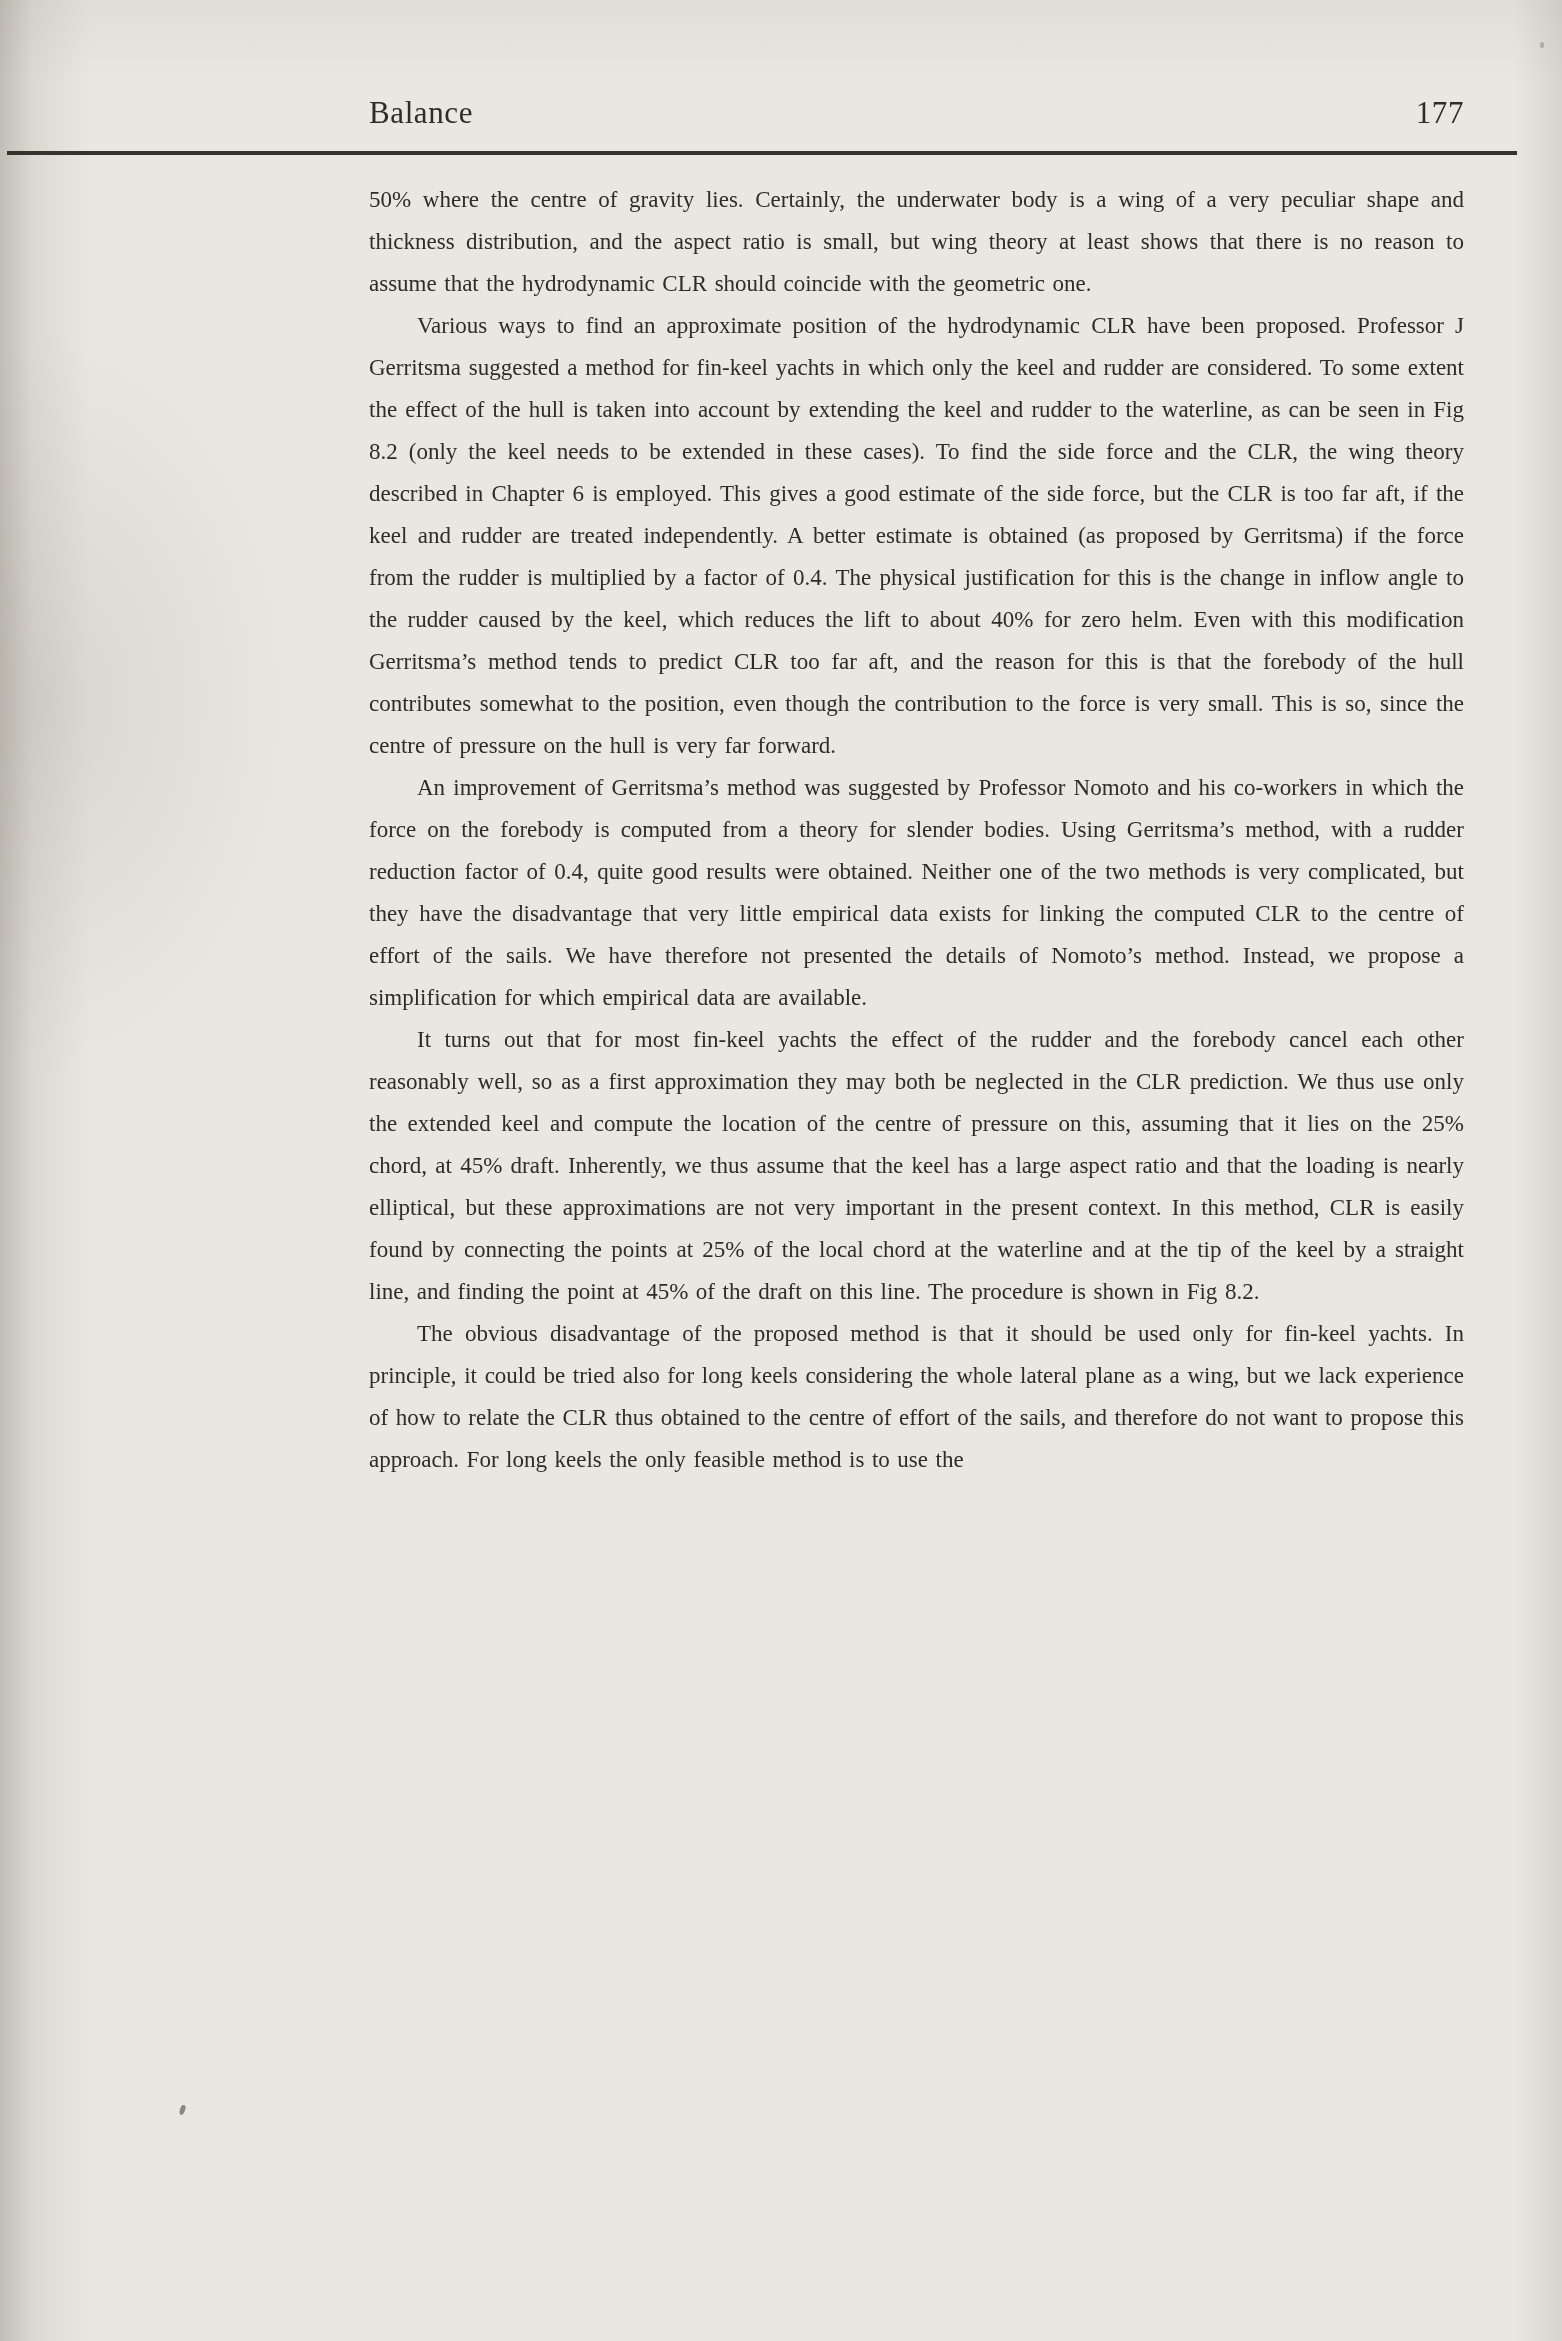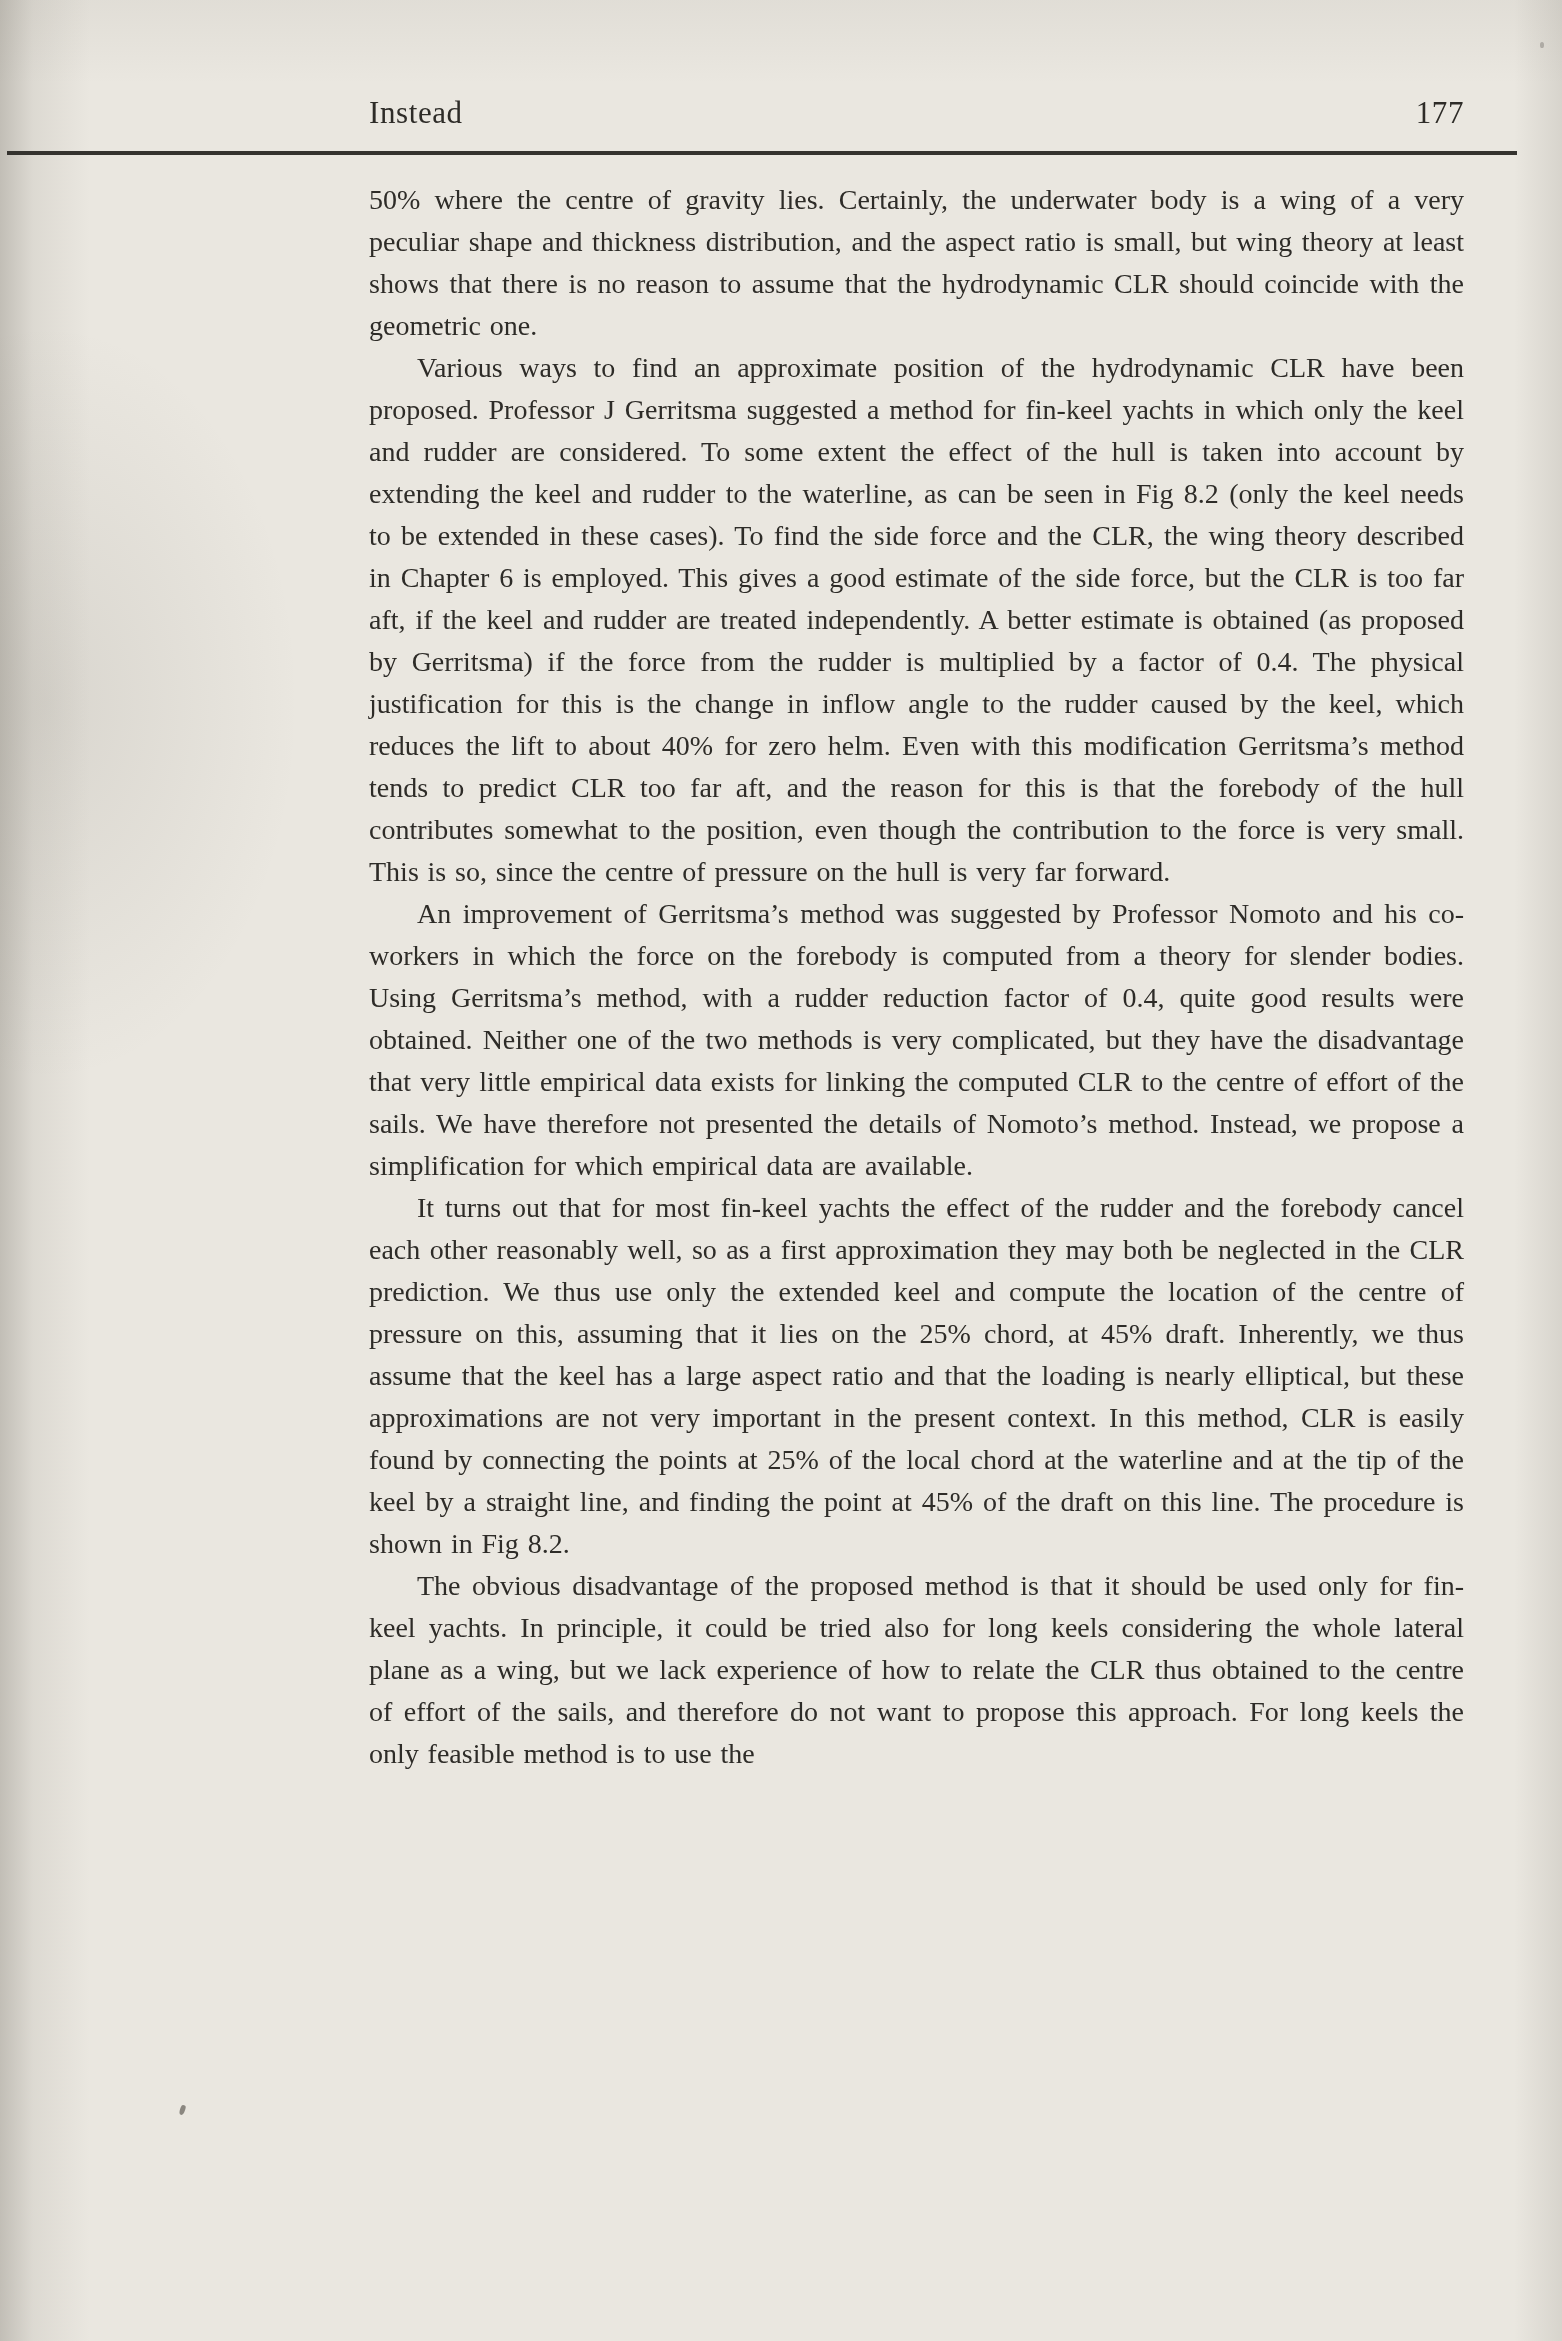--- a/index.html
+++ b/index.html
@@ -42,21 +42,21 @@
     width: 1510px;
     height: 3.6px;
     background: #35332f;
   }
 
   .text-block {
     position: absolute;
     left: 369px;
     top: 179px;
     width: 1095px;
-    font-size: 28px;
+    font-size: 23px;
     line-height: 42px;
     text-align: justify;
     word-spacing: 1.8px;
   }
 
   .text-block p {
     margin: 0;
     padding: 0;
     text-indent: 48px;
   }
@@ -72,21 +72,21 @@
   }
   .speck-1 { left: 180px; top: 2105px; width: 4.8px; height: 9.6px; transform: rotate(18deg); border-radius: 40% 40% 60% 60%; }
   .speck-2 { left: 1540px; top: 42px; width: 4.2px; height: 6px; opacity: .5; }
 </style>
 </head>
 <body>
 
 <div class="page">
 
   <header class="page-header">
-    <span>Instead</span>
+    <span>Balance</span>
     <span>177</span>
   </header>
 
   <div class="header-rule"></div>
 
   <main class="text-block">
     <p class="no-indent">50% where the centre of gravity lies. Certainly, the underwater body is a wing of a very peculiar shape and thickness distribution, and the aspect ratio is small, but wing theory at least shows that there is no reason to assume that the hydrodynamic CLR should coincide with the geometric one.</p>
     <p>Various ways to find an approximate position of the hydrodynamic CLR have been proposed. Professor J Gerritsma suggested a method for fin-keel yachts in which only the keel and rudder are considered. To some extent the effect of the hull is taken into account by extending the keel and rudder to the waterline, as can be seen in Fig 8.2 (only the keel needs to be extended in these cases). To find the side force and the CLR, the wing theory described in Chapter 6 is employed. This gives a good estimate of the side force, but the CLR is too far aft, if the keel and rudder are treated independently. A better estimate is obtained (as proposed by Gerritsma) if the force from the rudder is multiplied by a factor of 0.4. The physical justification for this is the change in inflow angle to the rudder caused by the keel, which reduces the lift to about 40% for zero helm. Even with this modification Gerritsma’s method tends to predict CLR too far aft, and the reason for this is that the forebody of the hull contributes somewhat to the position, even though the contribution to the force is very small. This is so, since the centre of pressure on the hull is very far forward.</p>
     <p>An improvement of Gerritsma’s method was suggested by Professor Nomoto and his co-workers in which the force on the forebody is computed from a theory for slender bodies. Using Gerritsma’s method, with a rudder reduction factor of 0.4, quite good results were obtained. Neither one of the two methods is very complicated, but they have the disadvantage that very little empirical data exists for linking the computed CLR to the centre of effort of the sails. We have therefore not presented the details of Nomoto’s method. Instead, we propose a simplification for which empirical data are available.</p>
     <p>It turns out that for most fin-keel yachts the effect of the rudder and the forebody cancel each other reasonably well, so as a first approximation they may both be neglected in the CLR prediction. We thus use only the extended keel and compute the location of the centre of pressure on this, assuming that it lies on the 25% chord, at 45% draft. Inherently, we thus assume that the keel has a large aspect ratio and that the loading is nearly elliptical, but these approximations are not very important in the present context. In this method, CLR is easily found by connecting the points at 25% of the local chord at the waterline and at the tip of the keel by a straight line, and finding the point at 45% of the draft on this line. The procedure is shown in Fig 8.2.</p>

